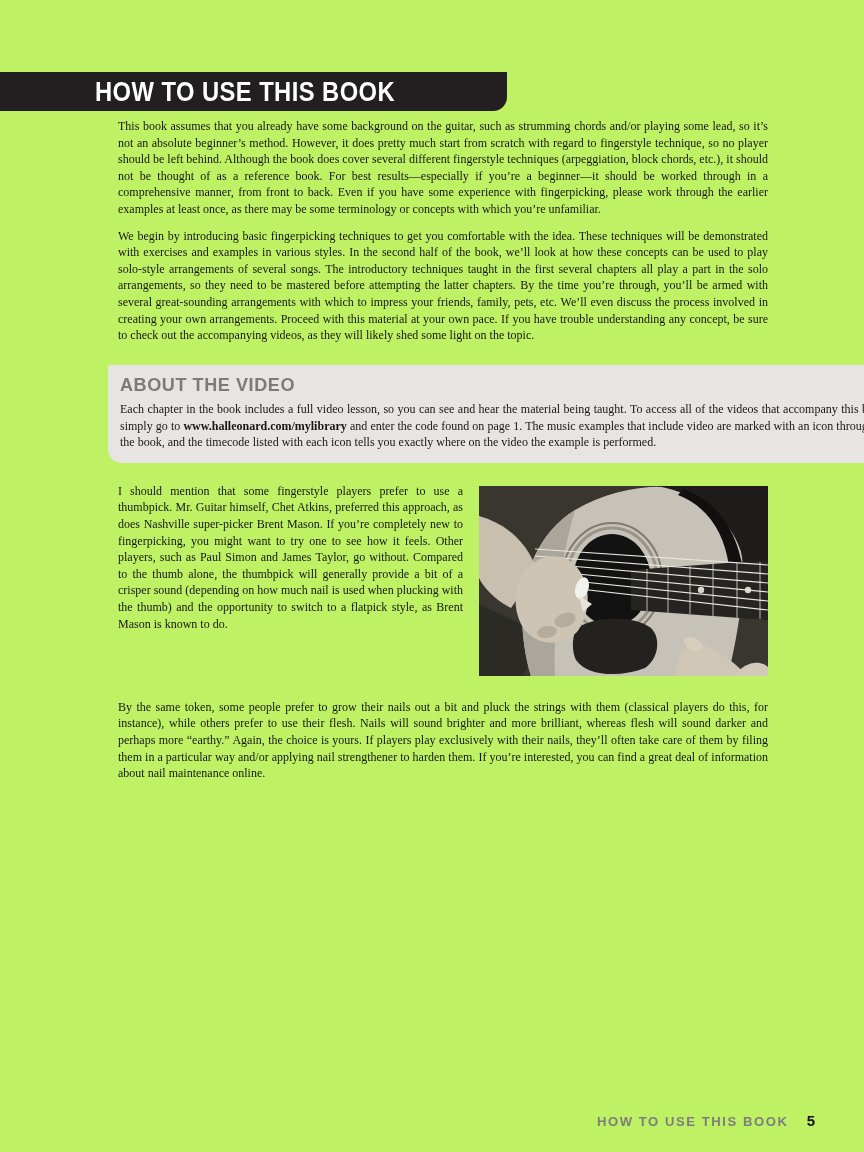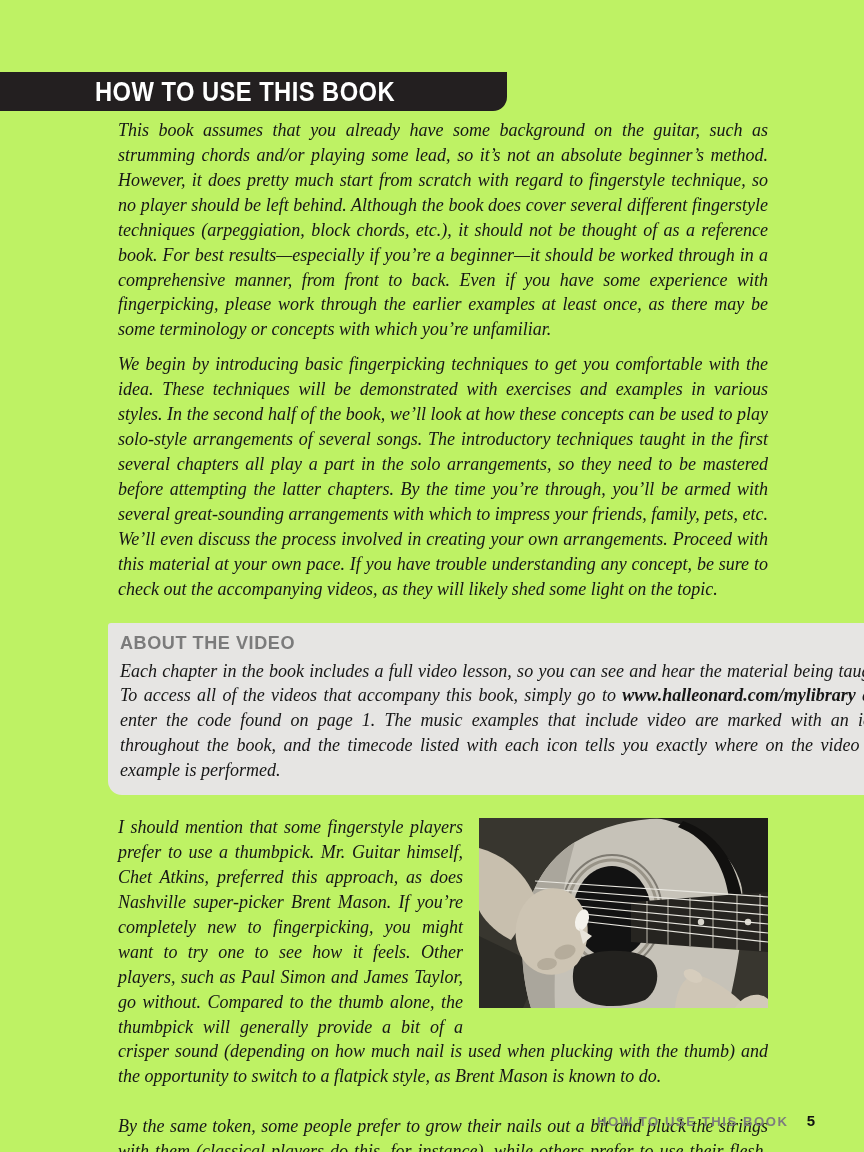--- a/index.html
+++ b/index.html
@@ -13,22 +13,22 @@
   }
   .banner-title {
     position:absolute; left:95px; top:0; height:39px; line-height:40px;
     display:inline-block; white-space:nowrap;
     font-family:"Liberation Sans", sans-serif; font-weight:bold; font-size:27px;
     color:#ffffff; letter-spacing:0.5px;
     transform:scaleX(0.88); transform-origin:left center;
   }
   .content { position:absolute; left:118px; top:118px; width:650px; }
   p.body {
-    margin:0 0 10px 0; font-size:18px; line-height:1.385;
-    text-align:justify; text-justify:inter-word;font-style:italic;
+    margin:0 0 10px 0; font-size:12px; line-height:1.385;
+    text-align:justify; text-justify:inter-word;
   }
   .video-box {
     margin:21px 8px 20px -10px; width:792px; box-sizing:border-box;
     padding:9px 11px 12px 12px; background:#e6e5e3;
     border-radius:3px 3px 14px 14px;
   }
   .box-heading {
     display:inline-block; margin:0 0 5px 0;
     font-family:"Liberation Sans", sans-serif; font-weight:bold; font-size:19px;
     color:#7b7b7b; letter-spacing:0.6px;

